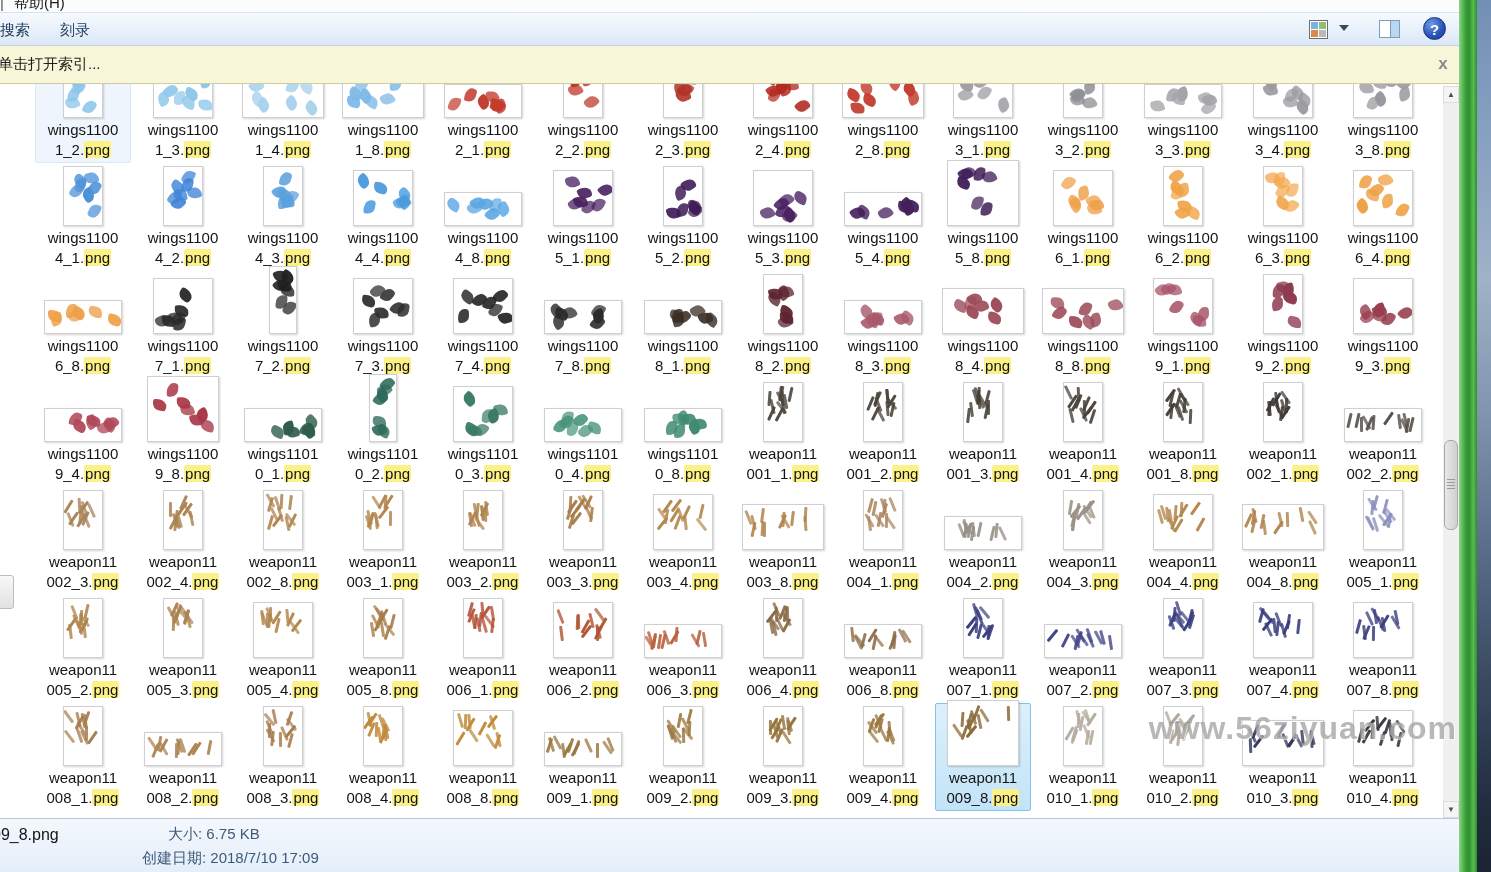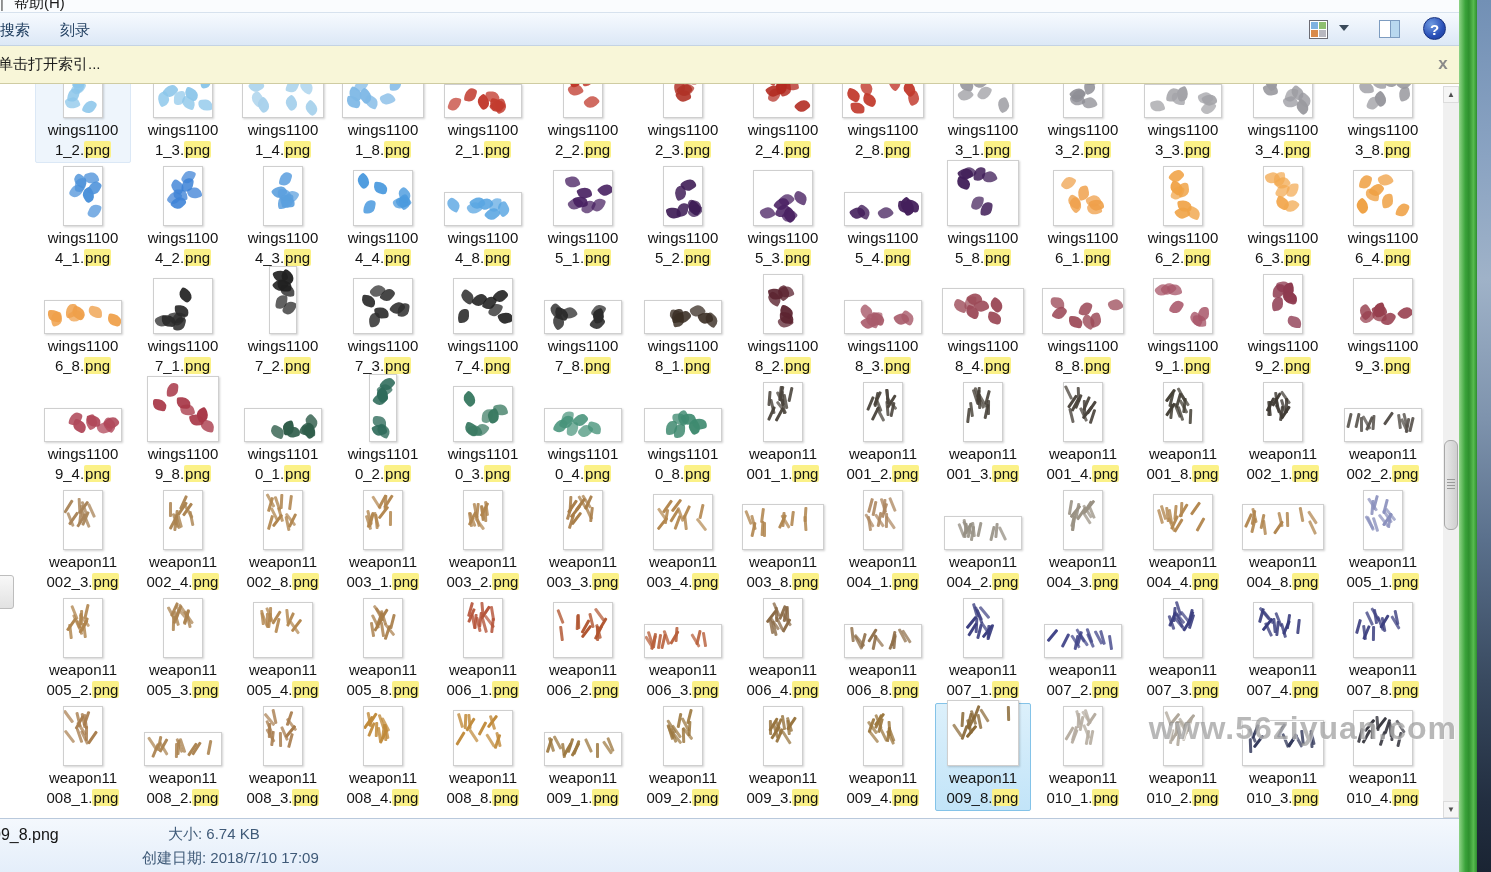--- a/index.html
+++ b/index.html
@@ -1855,19 +1855,19 @@
       <i></i>
   </div>
   <div id="sb-down">▼</div>
 </div>
 
 <div id="green-border"></div>
 <div id="wallpaper"></div>
 
 <div id="statusbar">
   <span id="status-filename">09_8.png</span>
-  <span id="status-size">大小: 6.74 KB</span>
+  <span id="status-size">大小: 6.75 KB</span>
   <span id="status-created">创建日期: 2018/7/10 17:09</span>
 </div>
 
 <div id="watermark">
   <div id="wm-url">www.56ziyuan.com</div>
 </div>
 
 </body></html>

